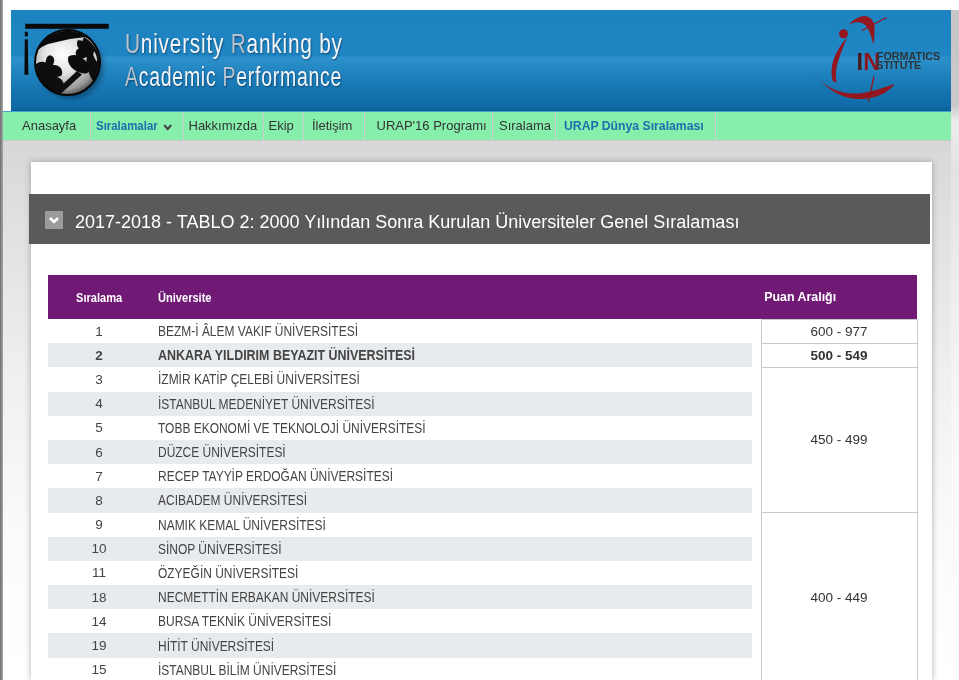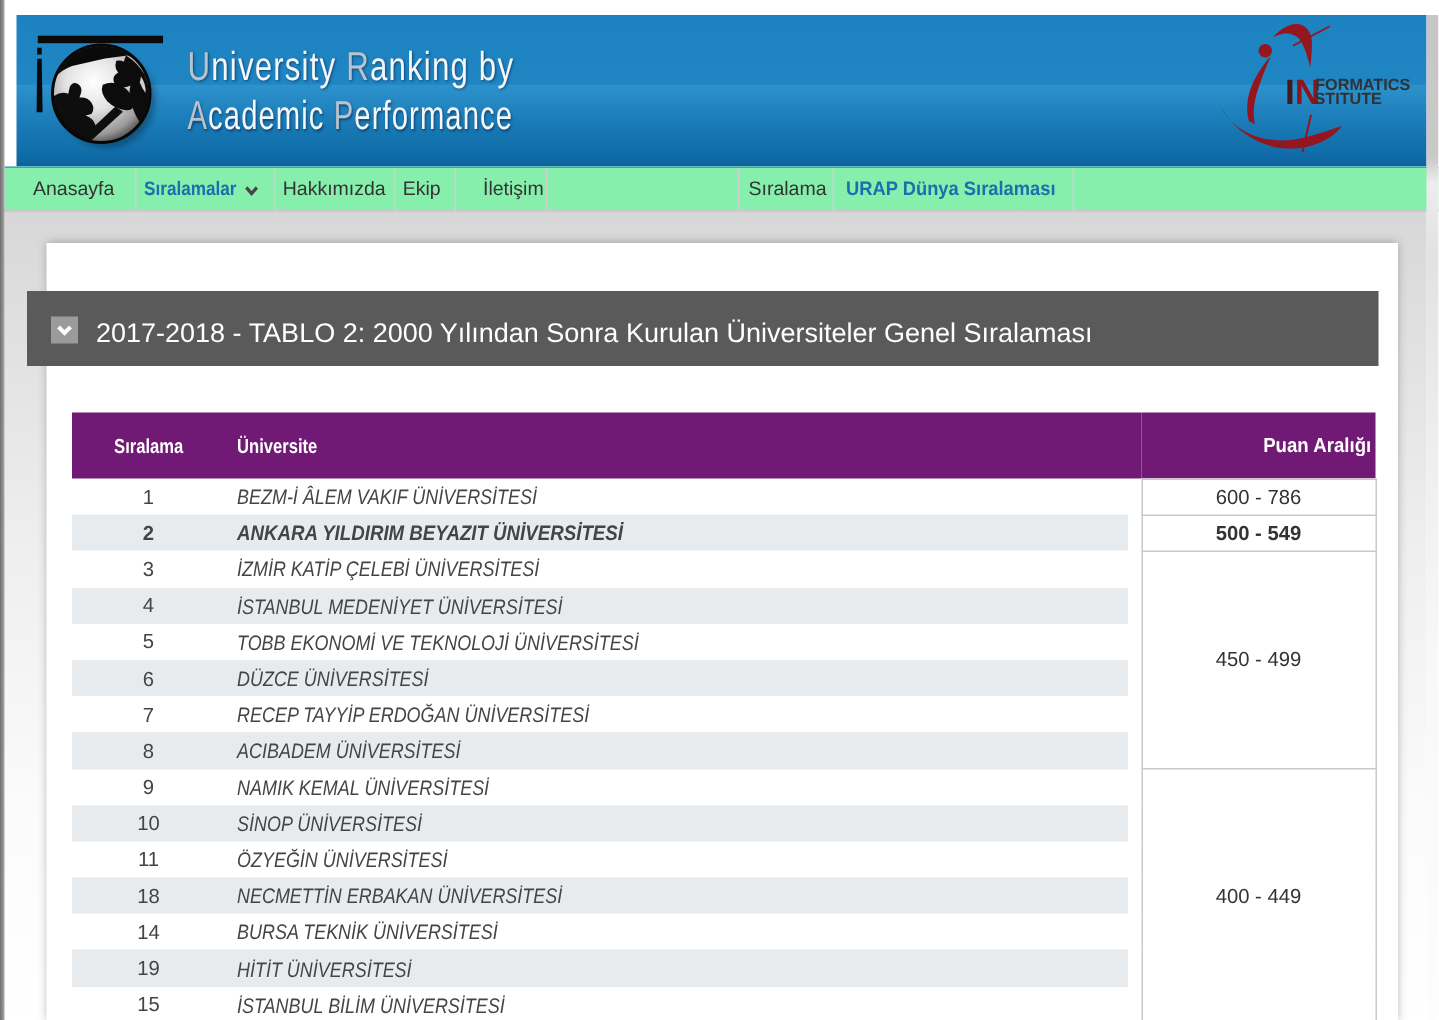--- a/index.html
+++ b/index.html
@@ -24,21 +24,21 @@
 
 
 .btline { position:absolute; left:113.5px; white-space:nowrap; color:#f4f6f8;
   font-size:27px; letter-spacing:1px; transform-origin:left top;
   text-shadow:1px 1px 2px rgba(0,0,30,0.45); }
 .btline .cap { color:#b9c3cd; }
 
 
 .whitebox { position:absolute; left:31px; top:162px; width:901px; height:518px;
   background:#fff; box-shadow:0 0 6px rgba(80,80,80,0.45); }
-.titlebar { position:absolute; left:18px; top:194px; width:901px; height:50px;
+.titlebar { position:absolute; left:29px; top:194px; width:901px; height:50px;
   background:#5a5a5a; }
 .titlebar .btn { position:absolute; left:16px; top:17px; width:18px; height:18px;
   background:#9b9b9b; }
 .titlebar .txt { position:absolute; left:46px; top:3px; height:50px; line-height:50px;
   color:#fff; font-size:18px; white-space:nowrap; }
 
 
 table.rank { position:absolute; left:48px; top:275px; border-collapse:collapse;
   table-layout:fixed; width:869px; }
 table.rank col.c1 { width:102px; }
@@ -49,26 +49,26 @@
   font-size:13.5px; height:44px; }
 table.rank thead td span { display:inline-block; }
 td.h1 span { transform:scaleX(0.82); transform-origin:center; }
 td.h2 span { transform:scaleX(0.82); transform-origin:left center; }
 td.h3 span { transform:scaleX(0.92); transform-origin:center; }
 span.nm { display:inline-block; font-size:14px; transform:scaleX(0.855); transform-origin:left center; white-space:nowrap; }
 tr.hl td { font-weight:bold; }
 tr.hl span.nm { transform:scaleX(0.89); }
 table.rank thead td.h1 { text-align:center; }
 table.rank thead td.h2 { text-align:left; padding-left:8px; }
-table.rank thead td.h3 { text-align:right; }
+table.rank thead td.h3 { text-align:left; }
 table.rank tbody td { height:24.2px; font-size:13px; color:#444; padding:0; }
 table.rank tbody td.c3 { font-size:13.5px; }
 table.rank tbody tr.even td.c1, table.rank tbody tr.even td.c2 { background:#e8ebee; }
 table.rank tbody td.c1 { text-align:center; font-size:13.5px; }
-table.rank tbody td.c2 { padding-left:8px;font-style:italic; }
+table.rank tbody td.c2 { padding-left:8px; }
 table.rank tbody td.c3 { border:1px solid #c9c9c9; background:#fff;
   text-align:center; color:#333; }
 table.rank tbody td.c3.bold { font-weight:bold;text-align:center; }
 </style>
 </head>
 <body>
 <div id="stage">
   <div class="pagebg"></div>
   <div class="banner">
 
@@ -135,22 +135,23 @@
     <div class="item" style="left:19px;">Anasayfa</div>
     <div class="sep" style="left:87px;"></div>
     <div class="item blue" style="left:93px;transform:scaleX(0.88);">Sıralamalar <svg class="csvg" width="11" height="8" viewBox="0 0 11 8">
           <path d="M1.5 2 L5.5 6 L9.5 2" stroke="#474747" stroke-width="2.4" fill="none"></path>
         </svg></div>
     <div class="sep" style="left:180px;"></div>
     <div class="item" style="left:185.5px;">Hakkımızda</div>
     <div class="sep" style="left:260px;"></div>
     <div class="item" style="left:265.5px;">Ekip</div>
     <div class="sep" style="left:300px;"></div>
-    <div class="item" style="left:319px;">İletişim</div>
+    <div class="item" style="left:309px;">İletişim</div>
     <div class="sep" style="left:361px;"></div>
+    <div class="item" style="left:373.5px;">URAP'16 Programı</div>
     <div class="sep" style="left:488.5px;"></div>
     <div class="item" style="left:496px;">Sıralama</div>
     <div class="sep" style="left:552px;"></div>
     <div class="item blue" style="left:560.5px;transform:scaleX(0.94);">URAP Dünya Sıralaması</div>
     <div class="sep" style="left:712px;"></div>
   </div>
   <div class="rightsliver"></div>
   <div class="leftedge"></div>
   <div class="whitebox"></div>
   <div class="titlebar">
@@ -172,21 +173,21 @@
           <td class="h2"><span>Üniversite</span></td>
           <td></td>
           <td class="h3"><span>Puan Aralığı</span></td>
         </tr>
     </thead>
     <tbody>
       <tr class="odd">
           <td class="c1">1</td>
           <td class="c2"><span class="nm">BEZM-İ ÂLEM VAKIF ÜNİVERSİTESİ</span></td>
           <td></td>
-          <td class="c3">600 - 786</td>
+          <td class="c3">600 - 977</td>
         </tr>
       <tr class="even hl">
           <td class="c1">2</td>
           <td class="c2"><span class="nm">ANKARA YILDIRIM BEYAZIT ÜNİVERSİTESİ</span></td>
           <td></td>
           <td class="c3 bold">500 - 549</td>
         </tr>
       <tr class="odd">
           <td class="c1">3</td>
           <td class="c2"><span class="nm">İZMİR KATİP ÇELEBİ ÜNİVERSİTESİ</span></td>

